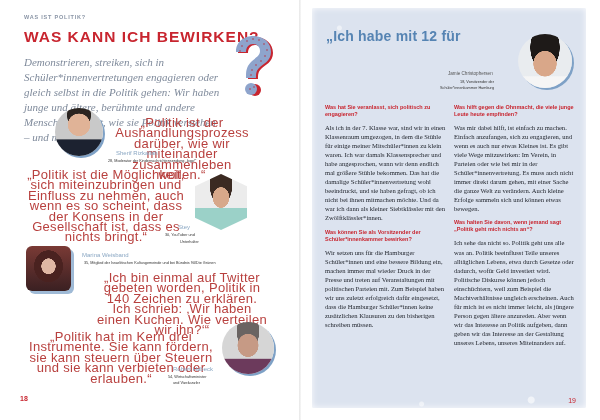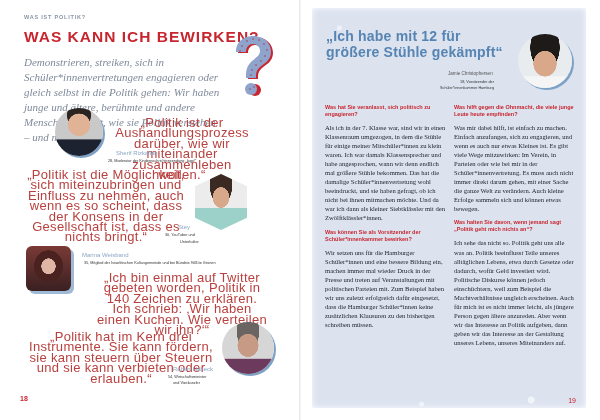--- a/index.html
+++ b/index.html
@@ -131,21 +131,20 @@
     <div class="pagenum-left">18</div>
   </div>
 
   <div class="gutter"></div>
 
   <div class="page-right">
     <div class="panel"></div>
 
     <div class="interview-title">
       <div>„Ich habe mit 12 für</div>
-      <div>größere Stühle gekämpft“</div>
     </div>
 
     <div class="photo jamie-photo" style="background: radial-gradient(ellipse at 50% 55%, #d9a789 0 30%, transparent 31%),
                             radial-gradient(ellipse at 50% 25%, #1e1a18 0 38%, transparent 39%),
                             linear-gradient(to bottom, #e9ecef 0%, #e9ecef 78%, #f5f5f5 79%);">
     </div>
 
     <div class="jamie-name">Jamie Christophersen</div>
     <div class="jamie-role">
       <div>18, Vorsitzender der</div>

